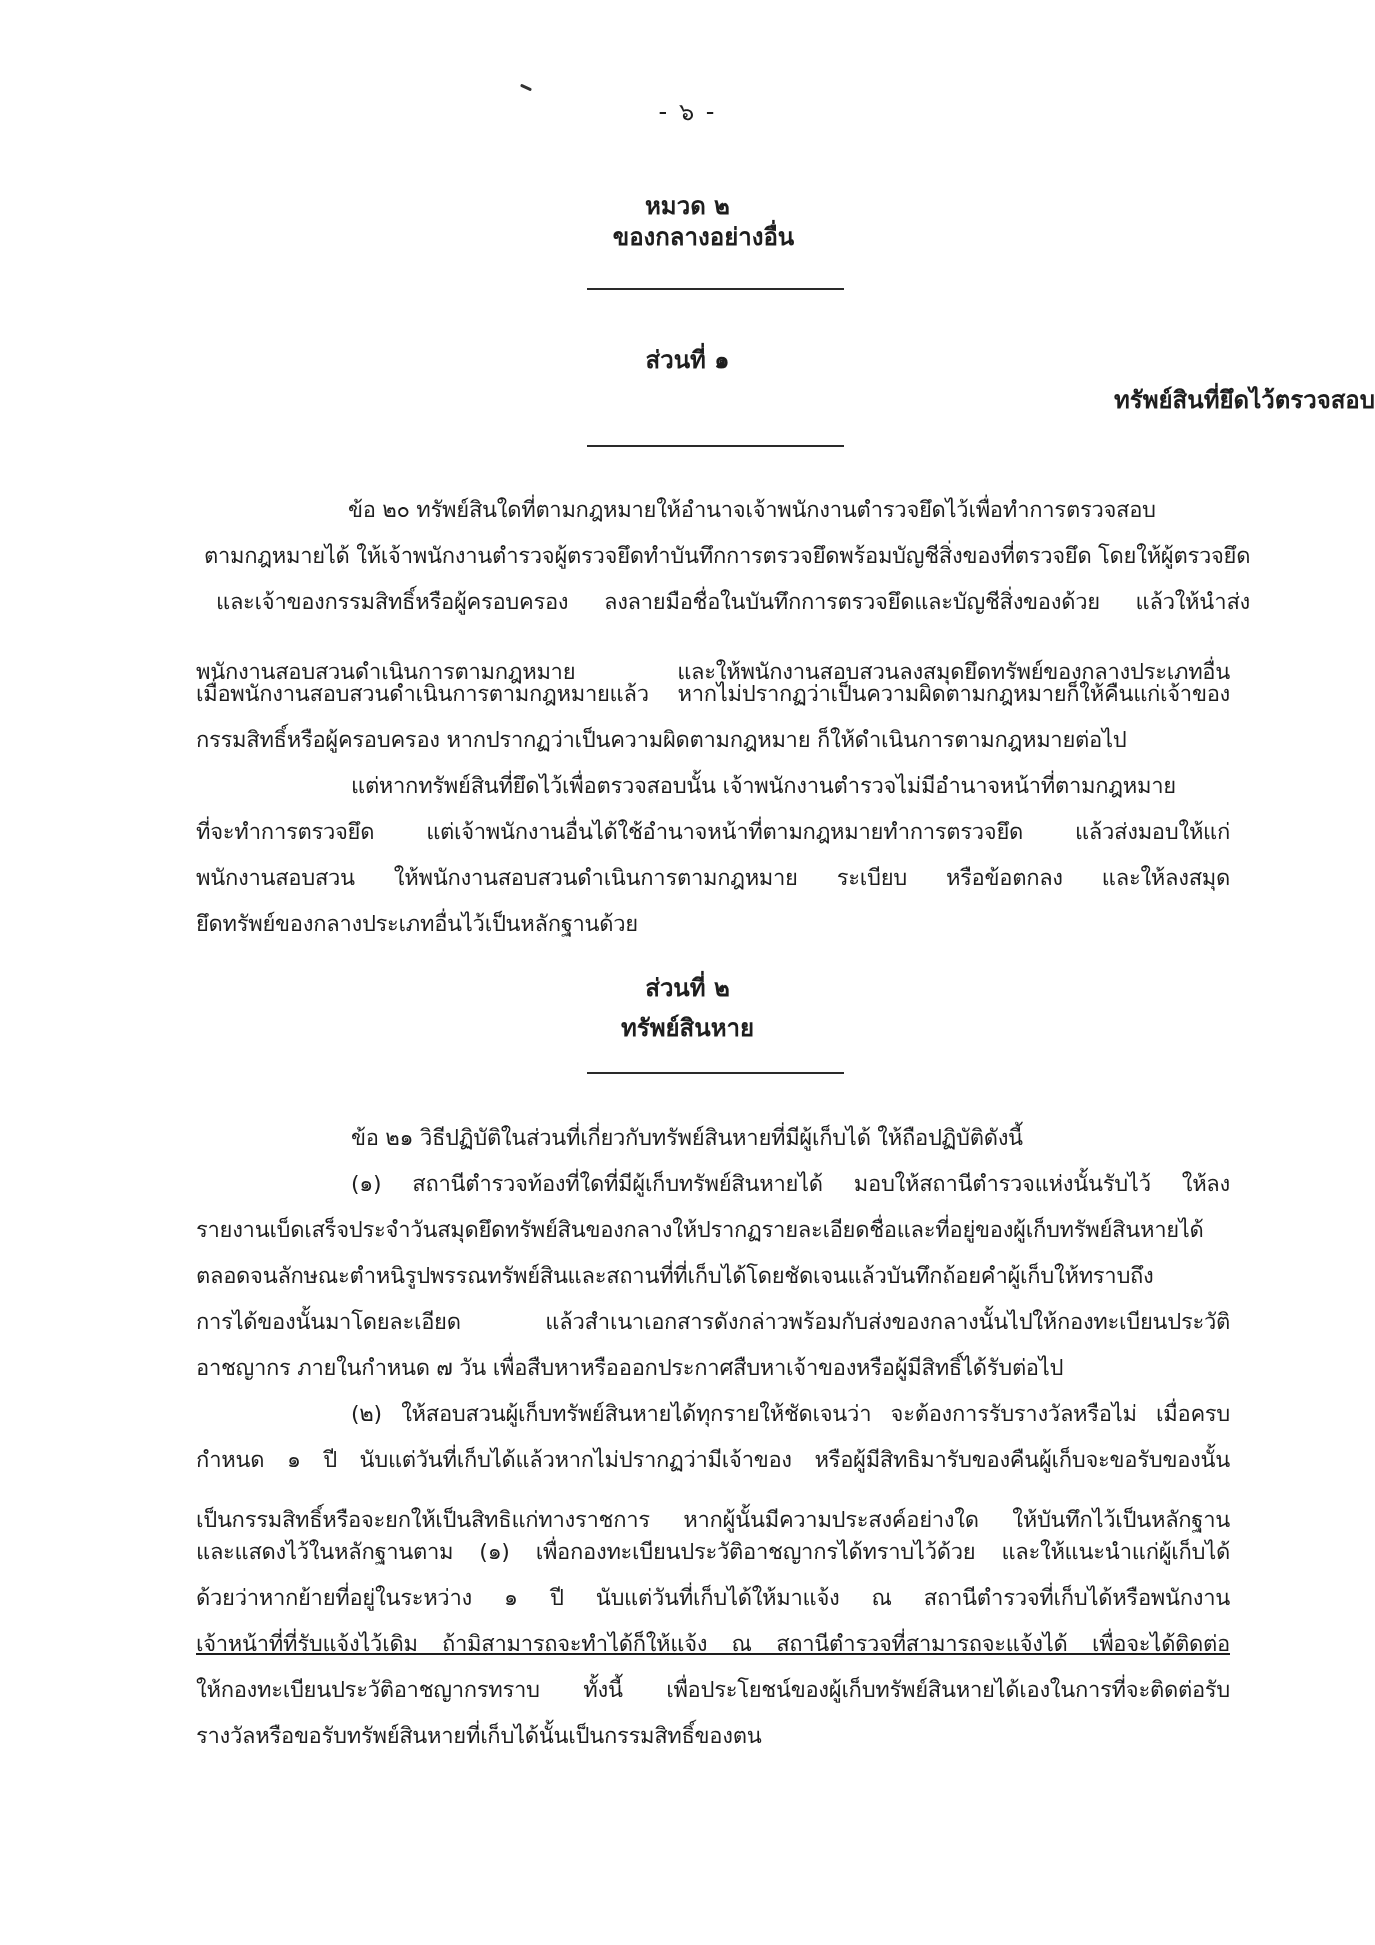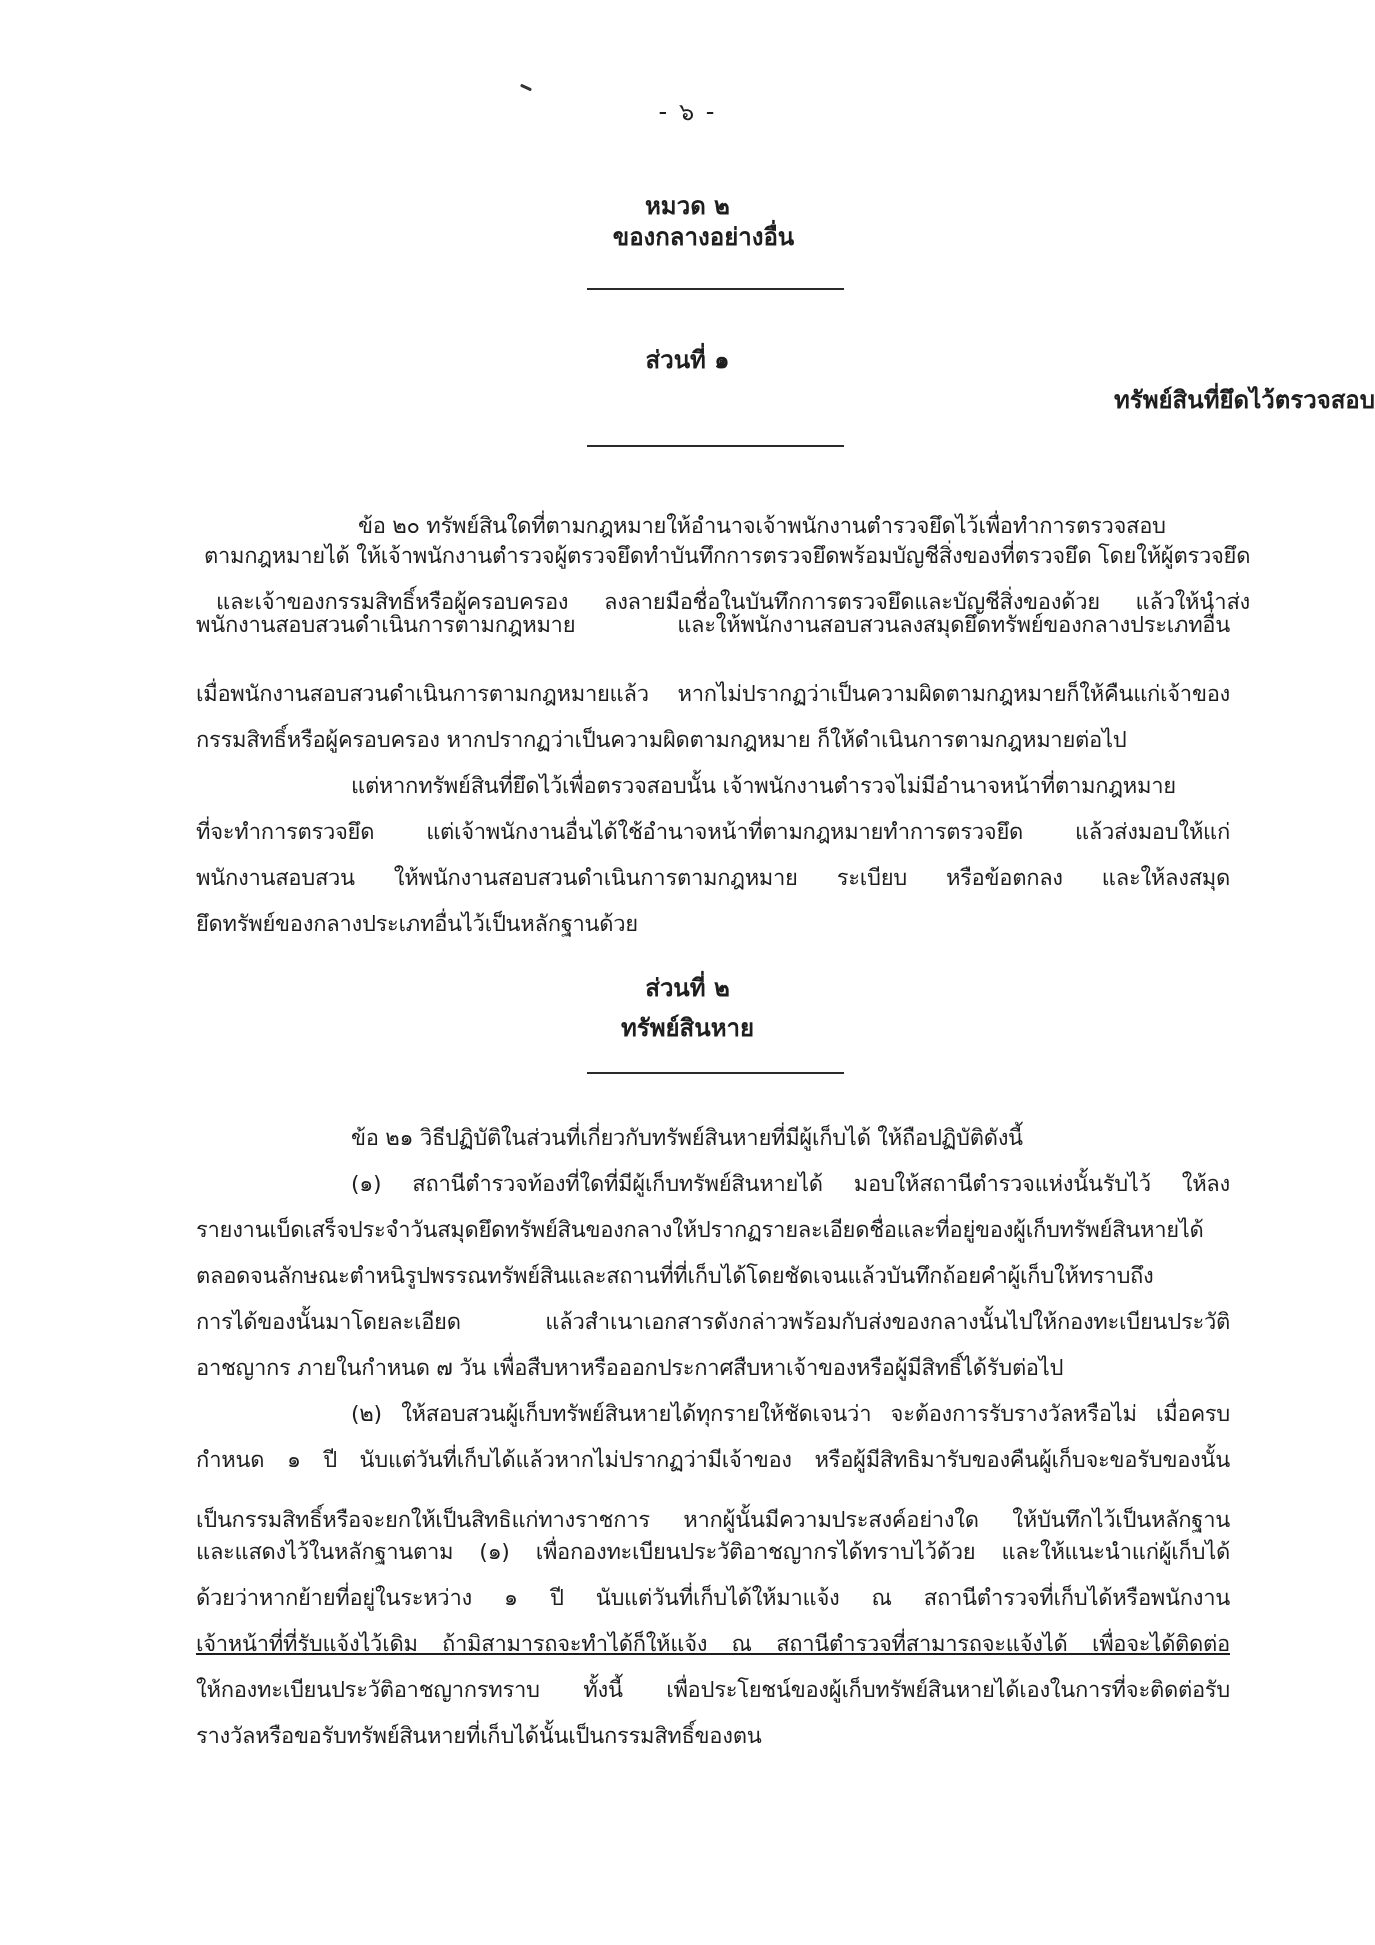--- a/index.html
+++ b/index.html
@@ -37,24 +37,24 @@
 
 <div class="heading" style="top:186px;">หมวด ๒</div>
 <div class="heading" style="top:217px;margin-left:16px;">ของกลางอย่างอื่น</div>
 <div class="rule" style="top:288px;"></div>
 
 <div class="heading" style="top:340px;">ส่วนที่ ๑</div>
 <div class="heading" style="top:380px;text-align:right;">ทรัพย์สินที่ยึดไว้ตรวจสอบ</div>
 <div class="rule" style="top:445px;"></div>
 
 <div>
-  <div class="line" style="top:495px; left:358px; width:879px;margin-top:16px;">ข้อ ๒๐ ทรัพย์สินใดที่ตามกฎหมายให้อำนาจเจ้าพนักงานตำรวจยึดไว้เพื่อทำการตรวจสอบ</div>
+  <div class="line" style="top:495px; left:348px; width:879px;">ข้อ ๒๐ ทรัพย์สินใดที่ตามกฎหมายให้อำนาจเจ้าพนักงานตำรวจยึดไว้เพื่อทำการตรวจสอบ</div>
   <div class="line justify" style="top:541px;margin-left:8px;">ตามกฎหมายได้ ให้เจ้าพนักงานตำรวจผู้ตรวจยึดทำบันทึกการตรวจยึดพร้อมบัญชีสิ่งของที่ตรวจยึด โดยให้ผู้ตรวจยึด</div>
   <div class="line justify" style="top:587px;margin-left:20px;">และเจ้าของกรรมสิทธิ์หรือผู้ครอบครอง ลงลายมือชื่อในบันทึกการตรวจยึดและบัญชีสิ่งของด้วย แล้วให้นำส่ง</div>
-  <div class="line justify" style="top:610px;">พนักงานสอบสวนดำเนินการตามกฎหมาย และให้พนักงานสอบสวนลงสมุดยึดทรัพย์ของกลางประเภทอื่น</div>
+  <div class="line justify" style="top:657px;">พนักงานสอบสวนดำเนินการตามกฎหมาย และให้พนักงานสอบสวนลงสมุดยึดทรัพย์ของกลางประเภทอื่น</div>
   <div class="line justify" style="top:679px;">เมื่อพนักงานสอบสวนดำเนินการตามกฎหมายแล้ว หากไม่ปรากฏว่าเป็นความผิดตามกฎหมายก็ให้คืนแก่เจ้าของ</div>
   <div class="line" style="top:725px;">กรรมสิทธิ์หรือผู้ครอบครอง หากปรากฏว่าเป็นความผิดตามกฎหมาย ก็ให้ดำเนินการตามกฎหมายต่อไป</div>
   <div class="line" style="top:771px; left:351px; width:879px;">แต่หากทรัพย์สินที่ยึดไว้เพื่อตรวจสอบนั้น เจ้าพนักงานตำรวจไม่มีอำนาจหน้าที่ตามกฎหมาย</div>
   <div class="line justify" style="top:817px;">ที่จะทำการตรวจยึด แต่เจ้าพนักงานอื่นได้ใช้อำนาจหน้าที่ตามกฎหมายทำการตรวจยึด แล้วส่งมอบให้แก่</div>
   <div class="line justify" style="top:863px;">พนักงานสอบสวน ให้พนักงานสอบสวนดำเนินการตามกฎหมาย ระเบียบ หรือข้อตกลง และให้ลงสมุด</div>
   <div class="line" style="top:909px;">ยึดทรัพย์ของกลางประเภทอื่นไว้เป็นหลักฐานด้วย</div>
 </div>
 
 <div class="heading" style="top:968px;">ส่วนที่ ๒</div>
 <div class="heading" style="top:1008px;">ทรัพย์สินหาย</div>

